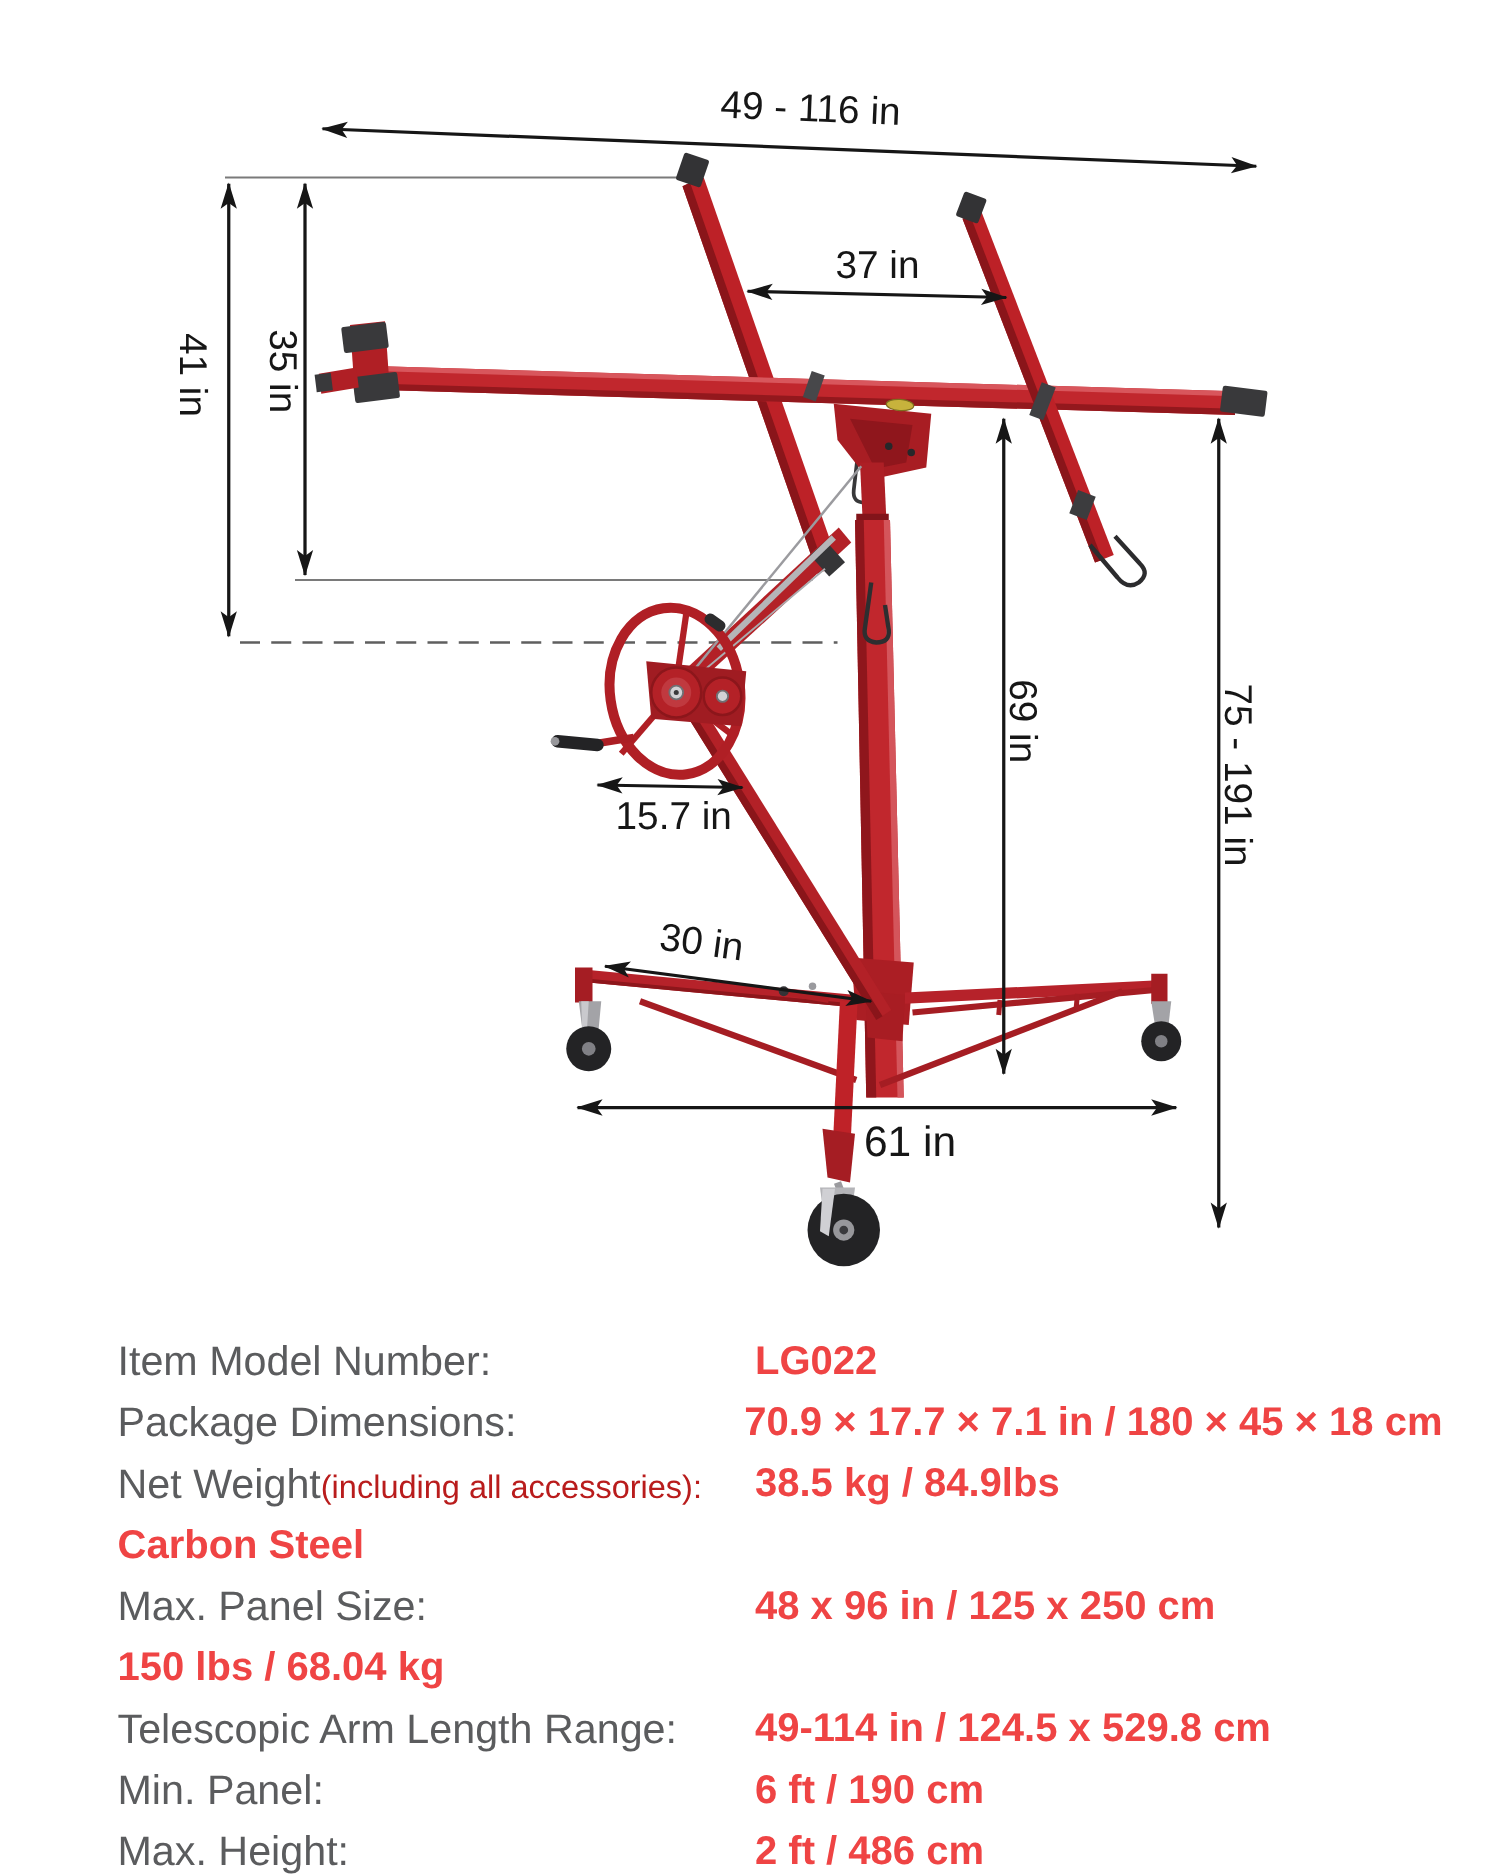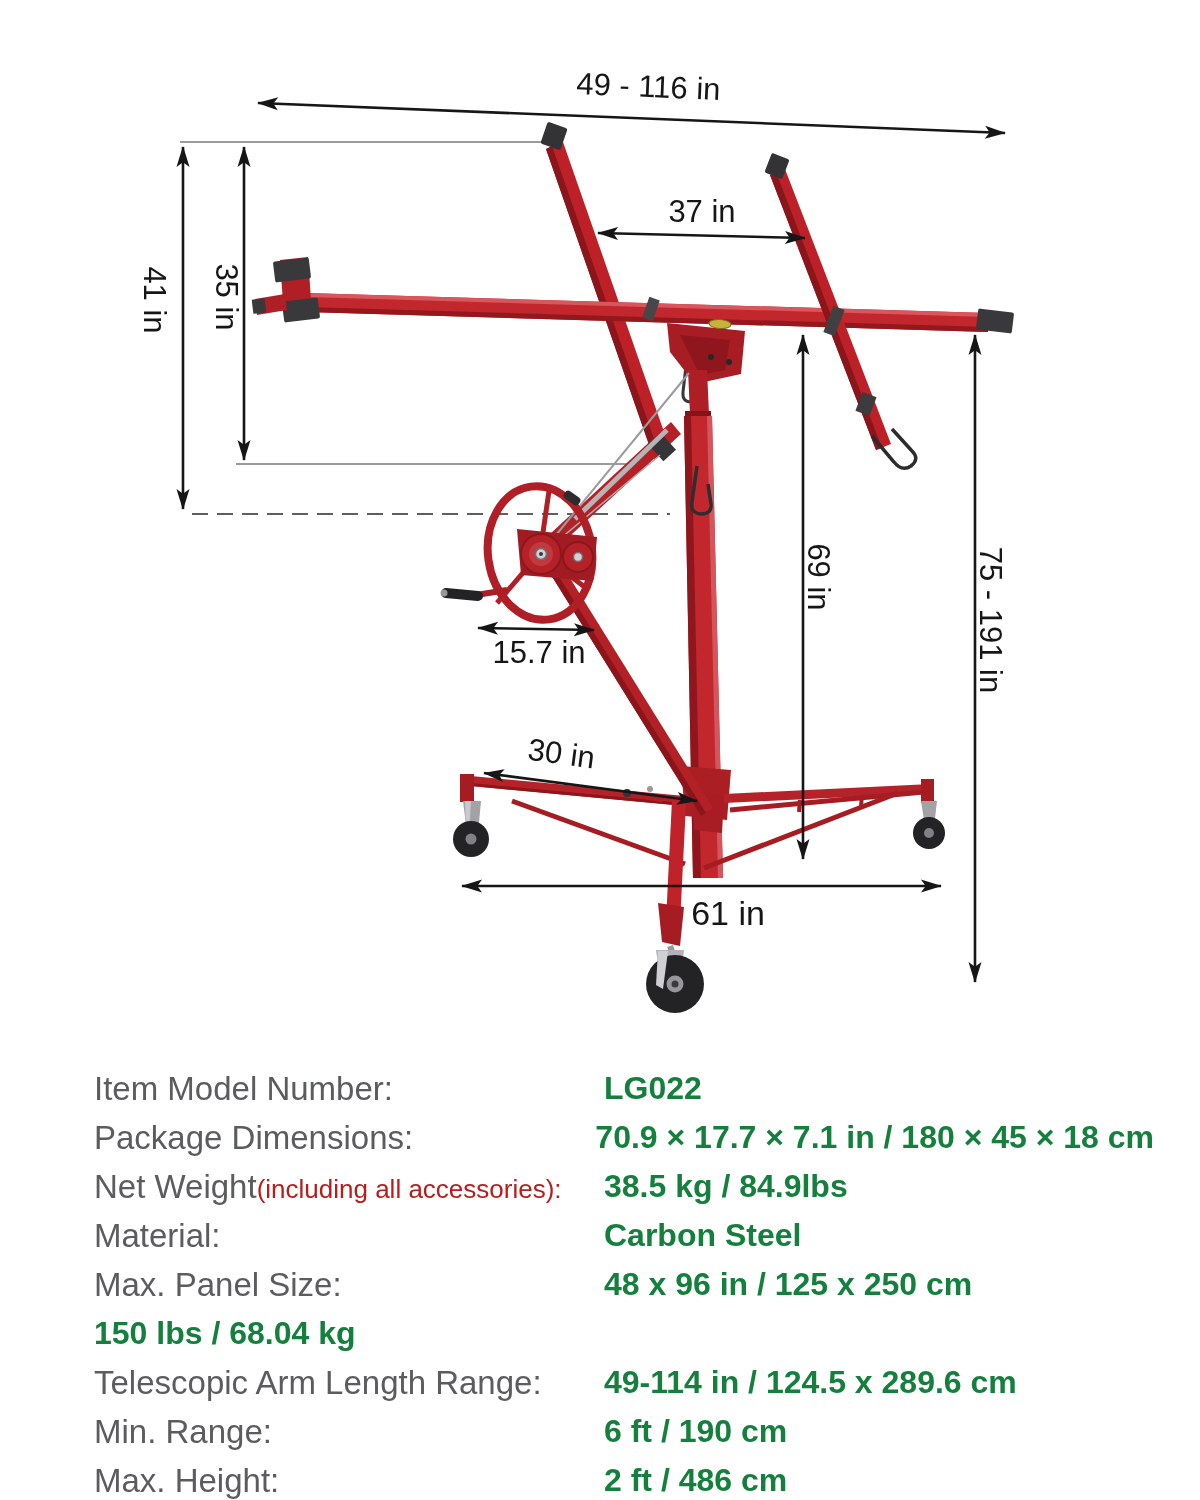--- a/index.html
+++ b/index.html
@@ -5,21 +5,21 @@
   html,body{margin:0;padding:0;background:#ffffff;}
   .page{position:relative;width:1200px;height:1500px;background:#ffffff;overflow:hidden;
         font-family:"Liberation Sans", sans-serif;}
   .diagram-wrap{position:absolute;left:0;top:0;width:1200px;height:1020px;}
   .dim-label{font-family:"Liberation Sans", sans-serif;font-size:31px;fill:#161616;}
   .dim-label-big{font-family:"Liberation Sans", sans-serif;font-size:34px;fill:#161616;}
   .spec-table{position:absolute;left:75px;top:1064px;width:1060px;margin-left:19px;}
   .spec-row{display:flex;height:49px;line-height:49px;white-space:nowrap;}
   .spec-label{width:510px;font-size:33px;color:#5b5c5e;}
   .spec-label-small{font-size:26px;color:#b91c1c;}
-  .spec-value{flex:1;font-size:32px;font-weight:bold;color:#15803d;}
+  .spec-value{flex:1;font-size:32px;font-weight:bold;color:#ef4444;}
 </style>
 </head>
 <body>
 
 <div class="page">
 
   <div class="diagram-wrap">
   <svg width="1200" height="1020" viewBox="0 0 1200 1020" xmlns="http://www.w3.org/2000/svg">
     <defs>
       <marker id="ah" viewBox="0 0 12 8" refX="11" refY="4" markerWidth="23" markerHeight="15.3" orient="auto-start-reverse" markerUnits="userSpaceOnUse">
@@ -193,36 +193,35 @@
     </div>
     <div class="spec-row">
       <div class="spec-label"><span>Package Dimensions:</span></div>
       <div class="spec-value">70.9 × 17.7  × 7.1 in / 180 × 45 × 18 cm</div>
     </div>
     <div class="spec-row">
       <div class="spec-label"><span>Net Weight</span><span class="spec-label-small">(including all accessories):</span></div>
       <div class="spec-value">38.5 kg / 84.9lbs</div>
     </div>
     <div class="spec-row">
-      <div class="spec-label"><span>Material:</span></div>
       <div class="spec-value">Carbon Steel</div>
     </div>
     <div class="spec-row">
       <div class="spec-label"><span>Max. Panel Size:</span></div>
       <div class="spec-value">48 x 96 in / 125 x 250 cm</div>
     </div>
     <div class="spec-row">
       <div class="spec-value">150 lbs / 68.04 kg</div>
     </div>
     <div class="spec-row">
       <div class="spec-label"><span>Telescopic Arm Length Range:</span></div>
-      <div class="spec-value">49-114 in / 124.5 x 289.6 cm</div>
-    </div>
-    <div class="spec-row">
-      <div class="spec-label"><span>Min. Range:</span></div>
+      <div class="spec-value">49-114 in / 124.5 x 529.8 cm</div>
+    </div>
+    <div class="spec-row">
+      <div class="spec-label"><span>Min. Panel:</span></div>
       <div class="spec-value">6 ft / 190 cm</div>
     </div>
     <div class="spec-row">
       <div class="spec-label"><span>Max. Height:</span></div>
       <div class="spec-value">2 ft / 486 cm</div>
     </div>
   </div>
 
 </div>
 

